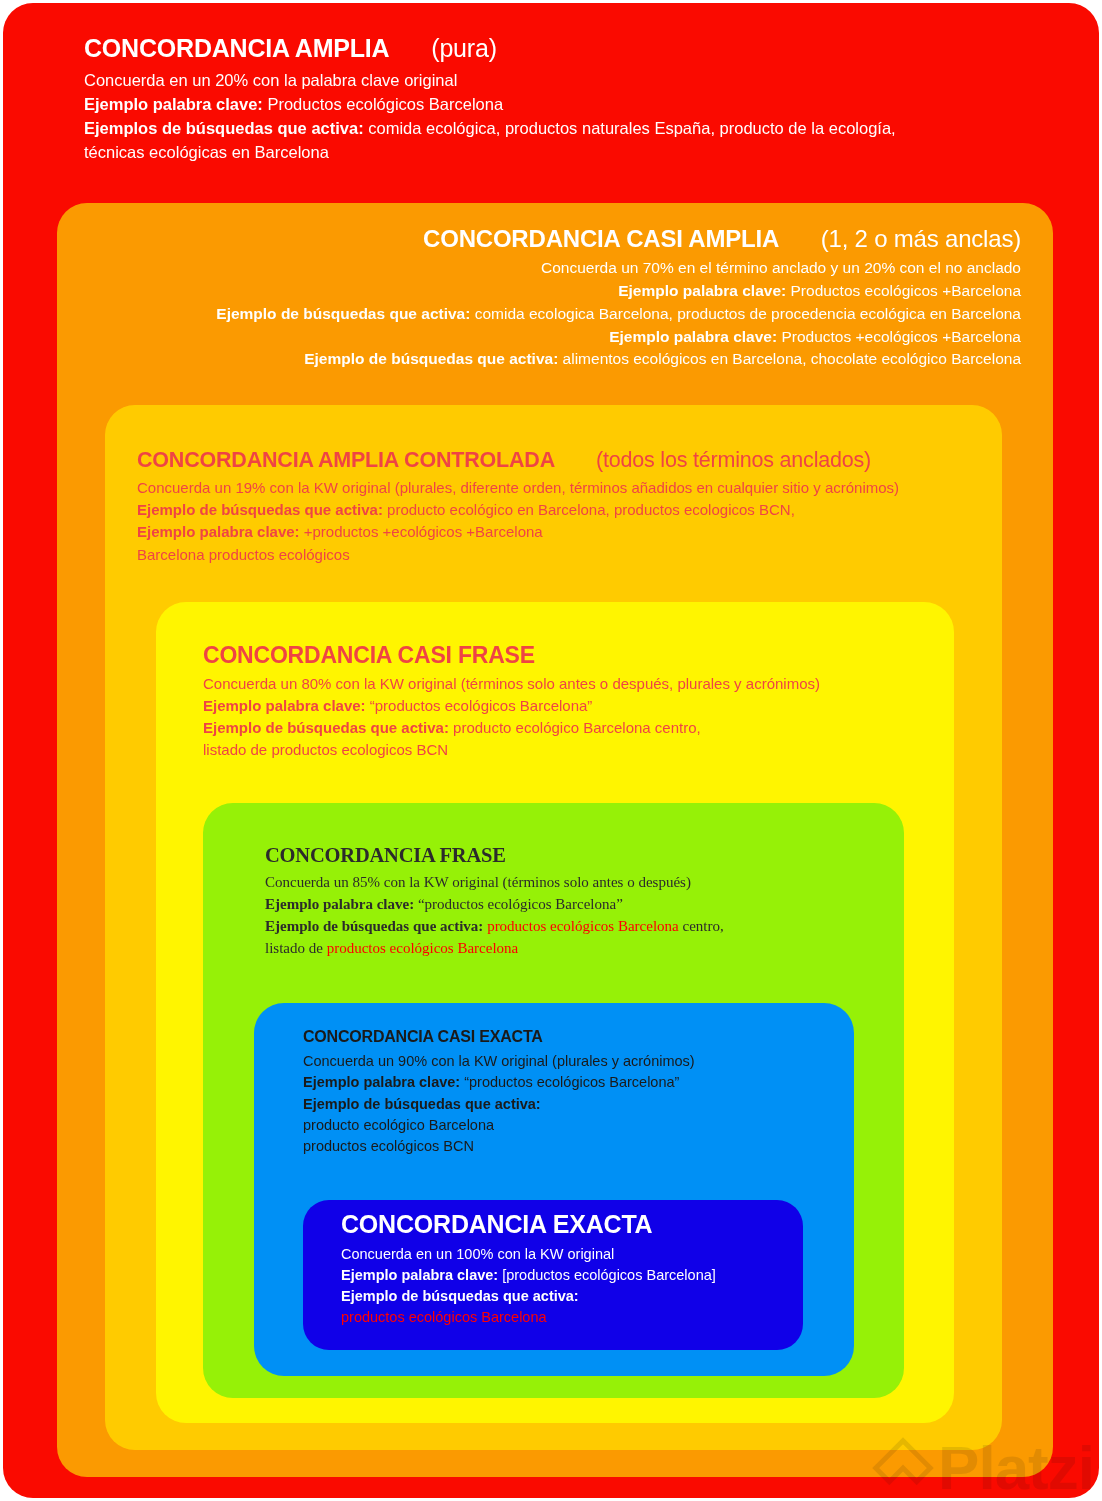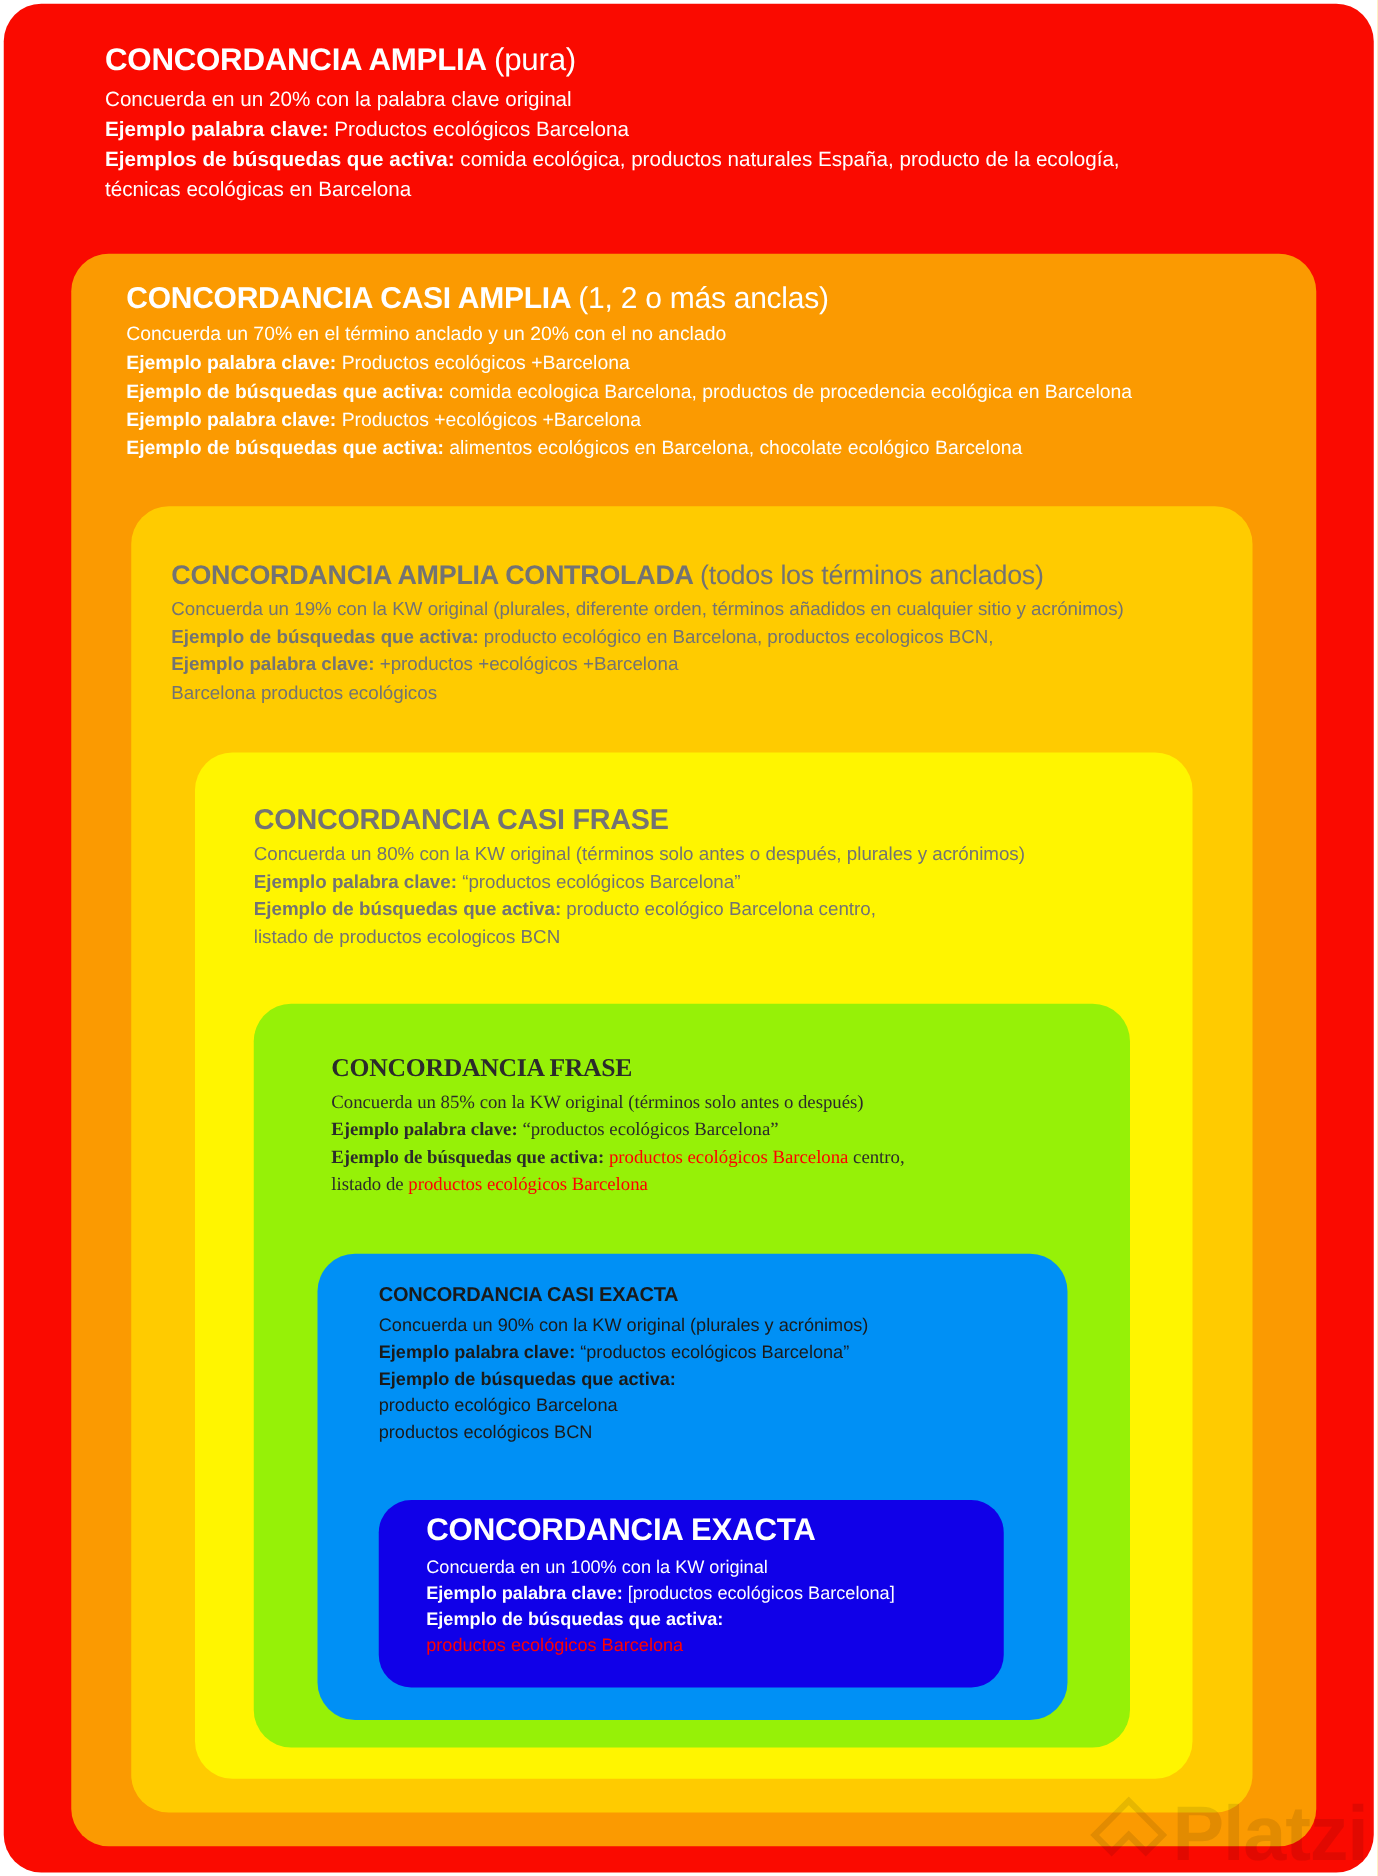--- a/index.html
+++ b/index.html
@@ -77,41 +77,42 @@
     box-sizing: border-box;
   }
   .block .title {
     font-weight: bold;
     margin: 0 0 4px 0;
     line-height: 1.18;
     letter-spacing: -0.2px;
   }
   .block .title .sub {
     font-weight: normal;
+    margin-left: 36px;
   }
   .block p {
     margin: 0;
     line-height: 1.47;
   }
   .block p b {
     font-weight: bold;
   }
   .hl { color: #FF0000; }
 
   
   .light, .light .title { color: #FFFFFF; }
   
-  .dark, .dark .title { color: #737373; }
+  .dark, .dark .title { color: #ef4444; }
   .darker, .darker .title { color: #2B2B2B; font-family: Liberation Serif, serif; }
   .darkest, .darkest .title { color: #1A1A1A; }
 
   
   .block-red    { left: 84px;  top: 34px;   width: 960px; font-size: 16.5px; }
   .block-red .title   { font-size: 25px; }
-  .block-orange { left: 101px; top: 225px;  width: 905px; font-size: 15.5px; }
+  .block-orange { left: 116px; top: 225px;  width: 905px; font-size: 15.5px; text-align: right; }
   .block-orange .title { font-size: 24px; }
   .block-amber  { left: 137px; top: 448px;  width: 870px; font-size: 15px; }
   .block-amber .title  { font-size: 21.5px; }
   .block-yellow { left: 203px; top: 642px;  width: 745px; font-size: 15px; }
   .block-yellow .title { font-size: 23px; }
   .block-green  { left: 265px; top: 843px;  width: 640px; font-size: 15px; }
   .block-green .title  { font-size: 20.5px; }
   .block-bluetx { left: 303px; top: 1028px; width: 545px; font-size: 14.5px; }
   .block-bluetx .title { font-size: 16px; }
   .block-navytx { left: 341px; top: 1210px; width: 460px; font-size: 14.5px; }

